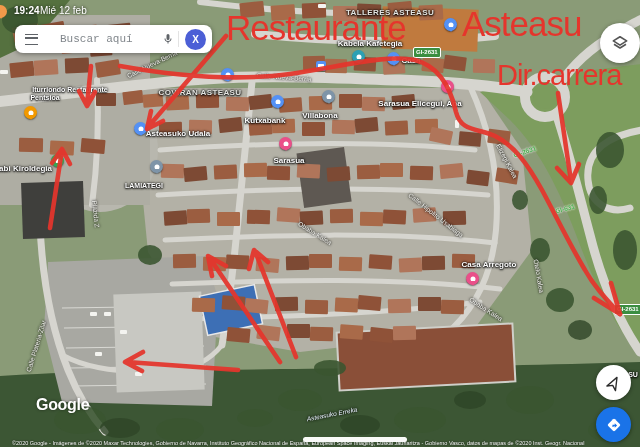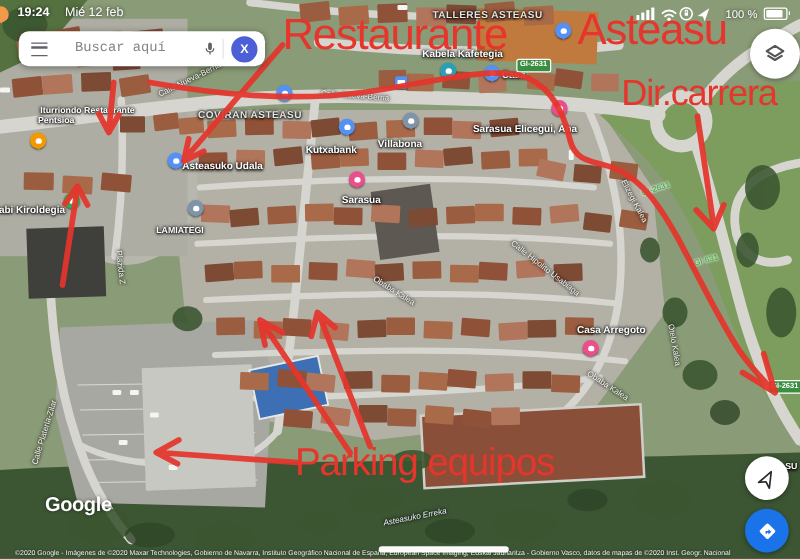--- a/index.html
+++ b/index.html
@@ -342,50 +342,25 @@
       <path d="M91,66 L87,105 M79,91 L87,106 L95,92"></path>
       <path d="M50,228 L62,150 M52,163 L62,149 L70,164"></path>
       <path d="M280,362 L209,257 M212,276 L208,256 L226,266"></path>
       <path d="M296,357 L255,251 M249,269 L254,250 L268,262"></path>
       <path d="M238,370 L127,362 M142,371 L125,362 L143,352"></path>
     </g>
   </svg>
   <span class="anno" style="left:226px;top:10px;font-size:35px">Restaurante</span>
   <span class="anno" style="left:462px;top:6px;font-size:35px">Asteasu</span>
   <span class="anno" style="left:497px;top:61px;font-size:29px">Dir.carrera</span>
-  <span class="anno" style="left:236px;top:354px;font-size:31px">Parking equipos</span>
 
   <div id="statusbar">
     <div class="halfpin"></div>
     <span class="t" style="left:14px;font-weight:700">19:24</span>
-    <span class="t" style="left:52px">Mié 12 feb</span>
-    <div id="sb-right">
-      <svg width="66" height="14" viewBox="0 0 66 14">
-        <g fill="#fff">
-          <rect x="0" y="8" width="2.5" height="4" rx=".5"></rect>
-            <rect x="4" y="6" width="2.5" height="6" rx=".5"></rect>
-          <rect x="8" y="4" width="2.5" height="8" rx=".5"></rect>
-            <rect x="12" y="2" width="2.5" height="10" rx=".5"></rect>
-        </g>
-        <g>
-          <path d="M21 6.5a7.5 7.5 0 0 1 10.4 0 M23.2 9a4.5 4.5 0 0 1 6 0" stroke="#fff" fill="none" stroke-width="1.6" stroke-linecap="round"></path>
-          <circle cx="26.2" cy="11.3" r="1.4" fill="#fff"></circle>
-        </g>
-        <g>
-          <circle cx="40" cy="7" r="4.8" fill="none" stroke="#fff" stroke-width="1.3"></circle>
-          <rect x="38.7" y="6" width="2.7" height="2.6" fill="#fff" rx=".4"></rect>
-          <path d="M39.2 6V5a.9.9 0 0 1 1.8 0v1" stroke="#fff" stroke-width=".9" fill="none"></path>
-        </g>
-        <path d="M55 1.5l3.6 10.5-3.6-2.3-3.6 2.3z" fill="#fff" transform="rotate(38 55 7)"></path>
-      </svg>
-      <span style="font-size:9px">100 %</span>
-      <div class="batt">
-          <i></i>
-        </div>
-    </div>
+    <span class="t" style="left:40px">Mié 12 feb</span>
   </div>
 
   <div id="searchbar">
     <div class="burger"></div>
     <input type="text" placeholder="Buscar aquí" style="">
     <svg width="12" height="14" viewBox="0 0 24 24">
       <path d="M12 14a3 3 0 0 0 3-3V5a3 3 0 0 0-6 0v6a3 3 0 0 0 3 3zm5-3a5 5 0 0 1-10 0H5a7 7 0 0 0 6 6.9V21h2v-3.1A7 7 0 0 0 19 11h-2z" fill="#5f6368"></path>
     </svg>
     <div class="sdivider"></div>
     <div class="avatar">X</div>

